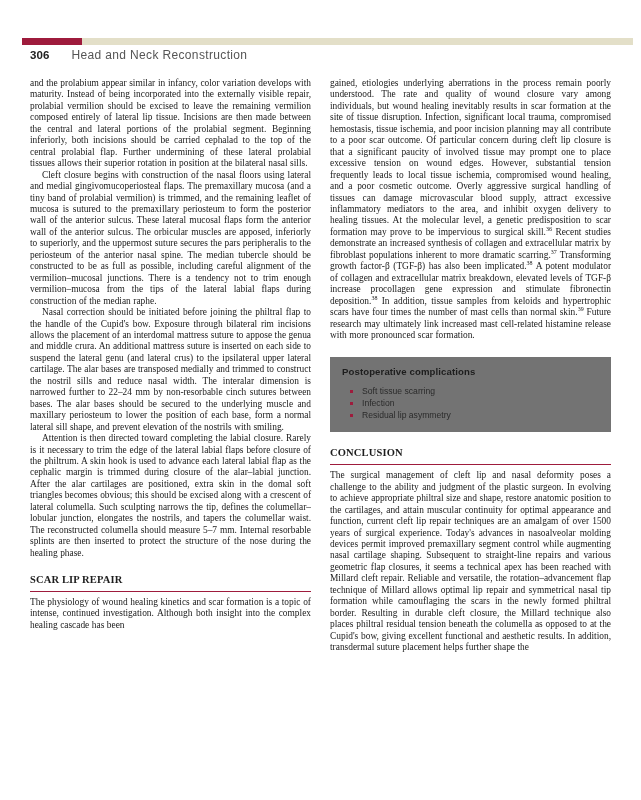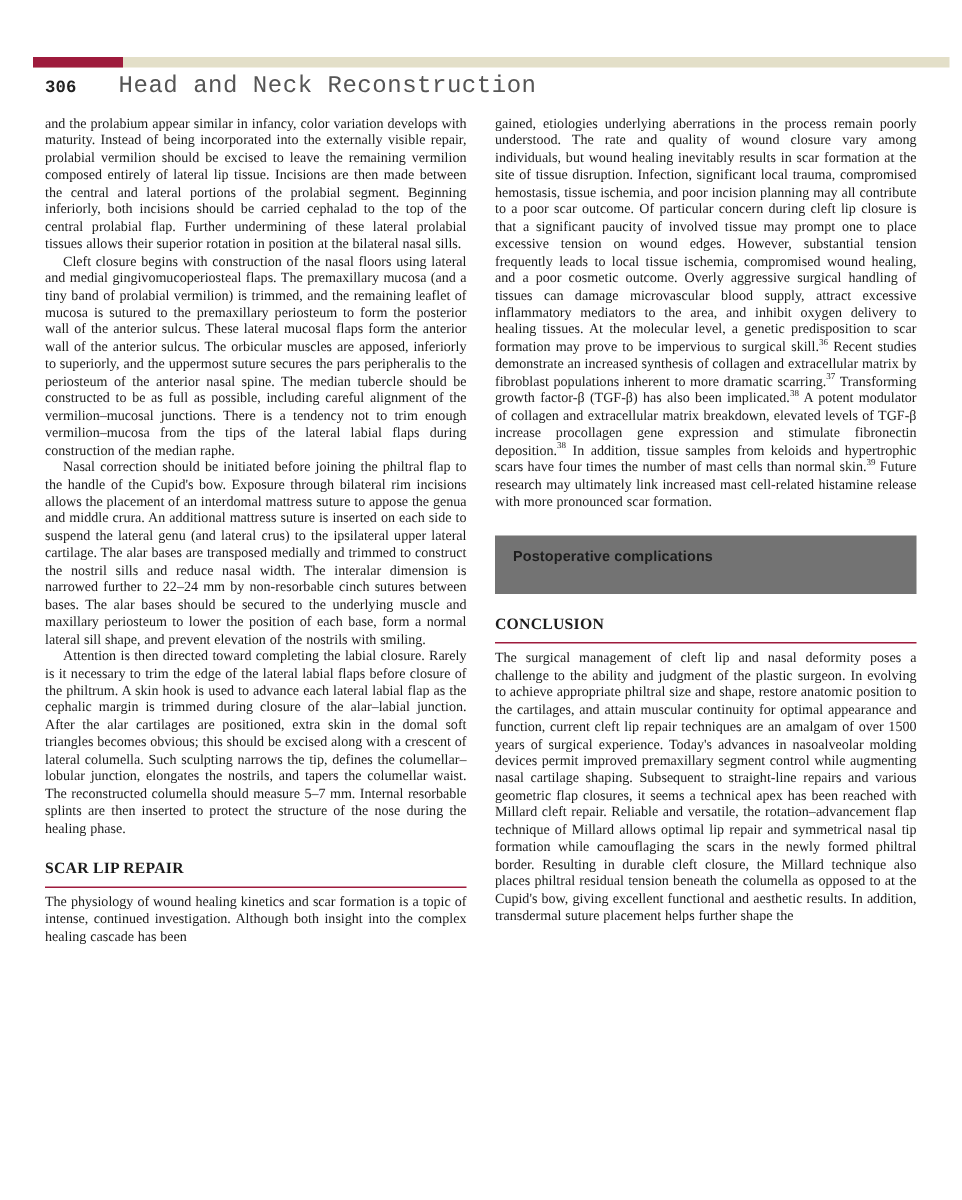--- a/index.html
+++ b/index.html
@@ -41,32 +41,31 @@
     background: #9e1b3c;
   }
   .running-head {
     position: absolute;
     left: 30px;
     top: 48px;
     height: 18px;
     display: flex;
     align-items: baseline;
     white-space: nowrap;
-    font-family: Liberation Mono, monospace;
-    gap: 16px;
+    font-family: Liberation Sans, sans-serif;
   }
   .folio {
     font-weight: bold;
     font-size: 11.5px;
     color: #222222;
     letter-spacing: 0.1px;
   }
   .running-title {
-    margin-left: 12px;
-    font-size: 16px;
+    margin-left: 22px;
+    font-size: 12px;
     color: #555555;
     letter-spacing: 0.35px;
   }
 
   
   .columns {
     position: absolute;
     left: 30px;
     top: 78px;
     width: 581px;
@@ -190,20 +189,25 @@
     </div>
 
     <div class="col col-right">
 
       <p class="body"><span>gained, etiologies underlying aberrations in the process remain poorly understood. The rate and quality of wound closure vary among individuals, but wound healing inevitably results in scar formation at the site of tissue disruption. Infection, significant local trauma, compromised hemostasis, tissue ischemia, and poor incision planning may all contribute to a poor scar outcome. Of particular concern during cleft lip closure is that a significant paucity of involved tissue may prompt one to place excessive tension on wound edges. However, substantial tension frequently leads to local tissue ischemia, compromised wound healing, and a poor cosmetic outcome. Overly aggressive surgical handling of tissues can damage microvascular blood supply, attract excessive inflammatory mediators to the area, and inhibit oxygen delivery to healing tissues. At the molecular level, a genetic predisposition to scar formation may prove to be impervious to surgical skill.</span><sup>36</sup><span> Recent studies demonstrate an increased synthesis of collagen and extracellular matrix by fibroblast populations inherent to more dramatic scarring.</span><sup>37</sup><span> Transforming growth factor-β (TGF-β) has also been implicated.</span><sup>38</sup><span> A potent modulator of collagen and extracellular matrix breakdown, elevated levels of TGF-β increase procollagen gene expression and stimulate fibronectin deposition.</span><sup>38</sup><span> In addition, tissue samples from keloids and hypertrophic scars have four times the number of mast cells than normal skin.</span><sup>39</sup><span> Future research may ultimately link increased mast cell-related histamine release with more pronounced scar formation.</span></p>
 
       <div class="spacer-16"></div>
 
       <div class="callout">
         <div class="callout-title">Postoperative complications</div>
+        <ul class="callout-list">
+          <li>Soft tissue scarring</li>
+          <li>Infection</li>
+          <li>Residual lip asymmetry</li>
+        </ul>
       </div>
 
       <div class="head-block">
         <div class="section-head">CONCLUSION</div>
         <div class="head-rule"></div>
       </div>
 
       <p class="body">The surgical management of cleft lip and nasal deformity poses a challenge to the ability and judgment of the plastic surgeon. In evolving to achieve appropriate philtral size and shape, restore anatomic position to the cartilages, and attain muscular continuity for optimal appearance and function, current cleft lip repair techniques are an amalgam of over 1500 years of surgical experience. Today's advances in nasoalveolar molding devices permit improved premaxillary segment control while augmenting nasal cartilage shaping. Subsequent to straight-line repairs and various geometric flap closures, it seems a technical apex has been reached with Millard cleft repair. Reliable and versatile, the rotation–advancement flap technique of Millard allows optimal lip repair and symmetrical nasal tip formation while camouflaging the scars in the newly formed philtral border. Resulting in durable cleft closure, the Millard technique also places philtral residual tension beneath the columella as opposed to at the Cupid's bow, giving excellent functional and aesthetic results. In addition, transdermal suture placement helps further shape the</p>
 
     </div>

